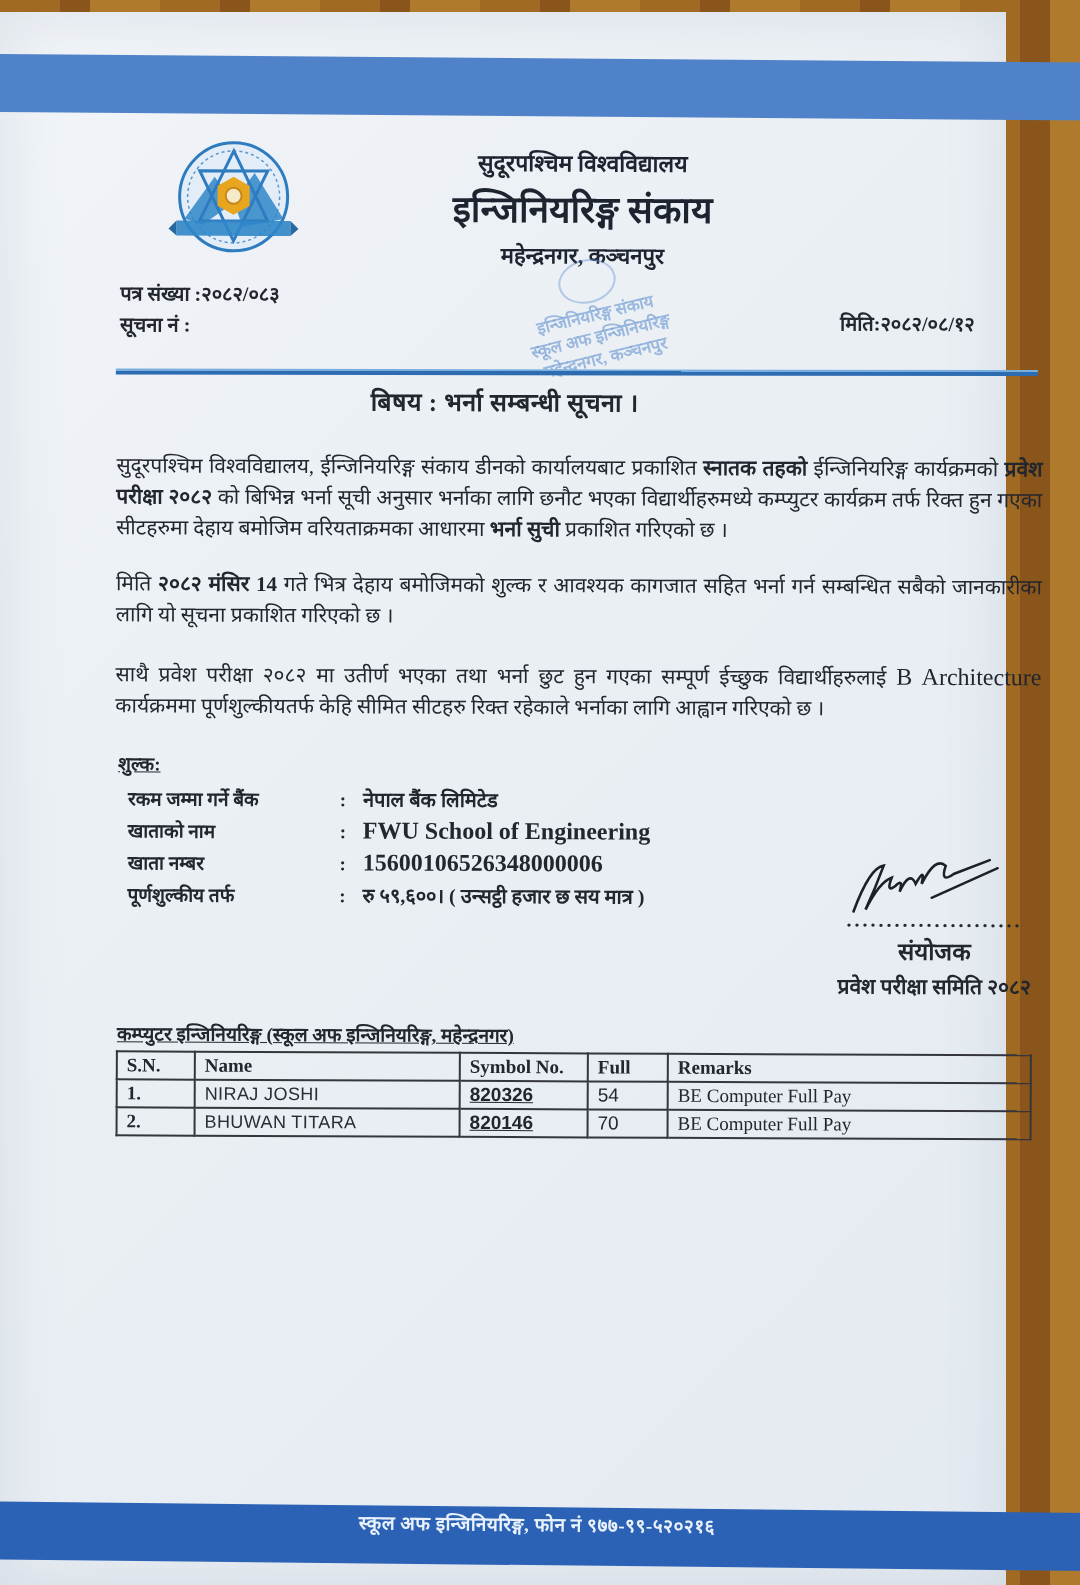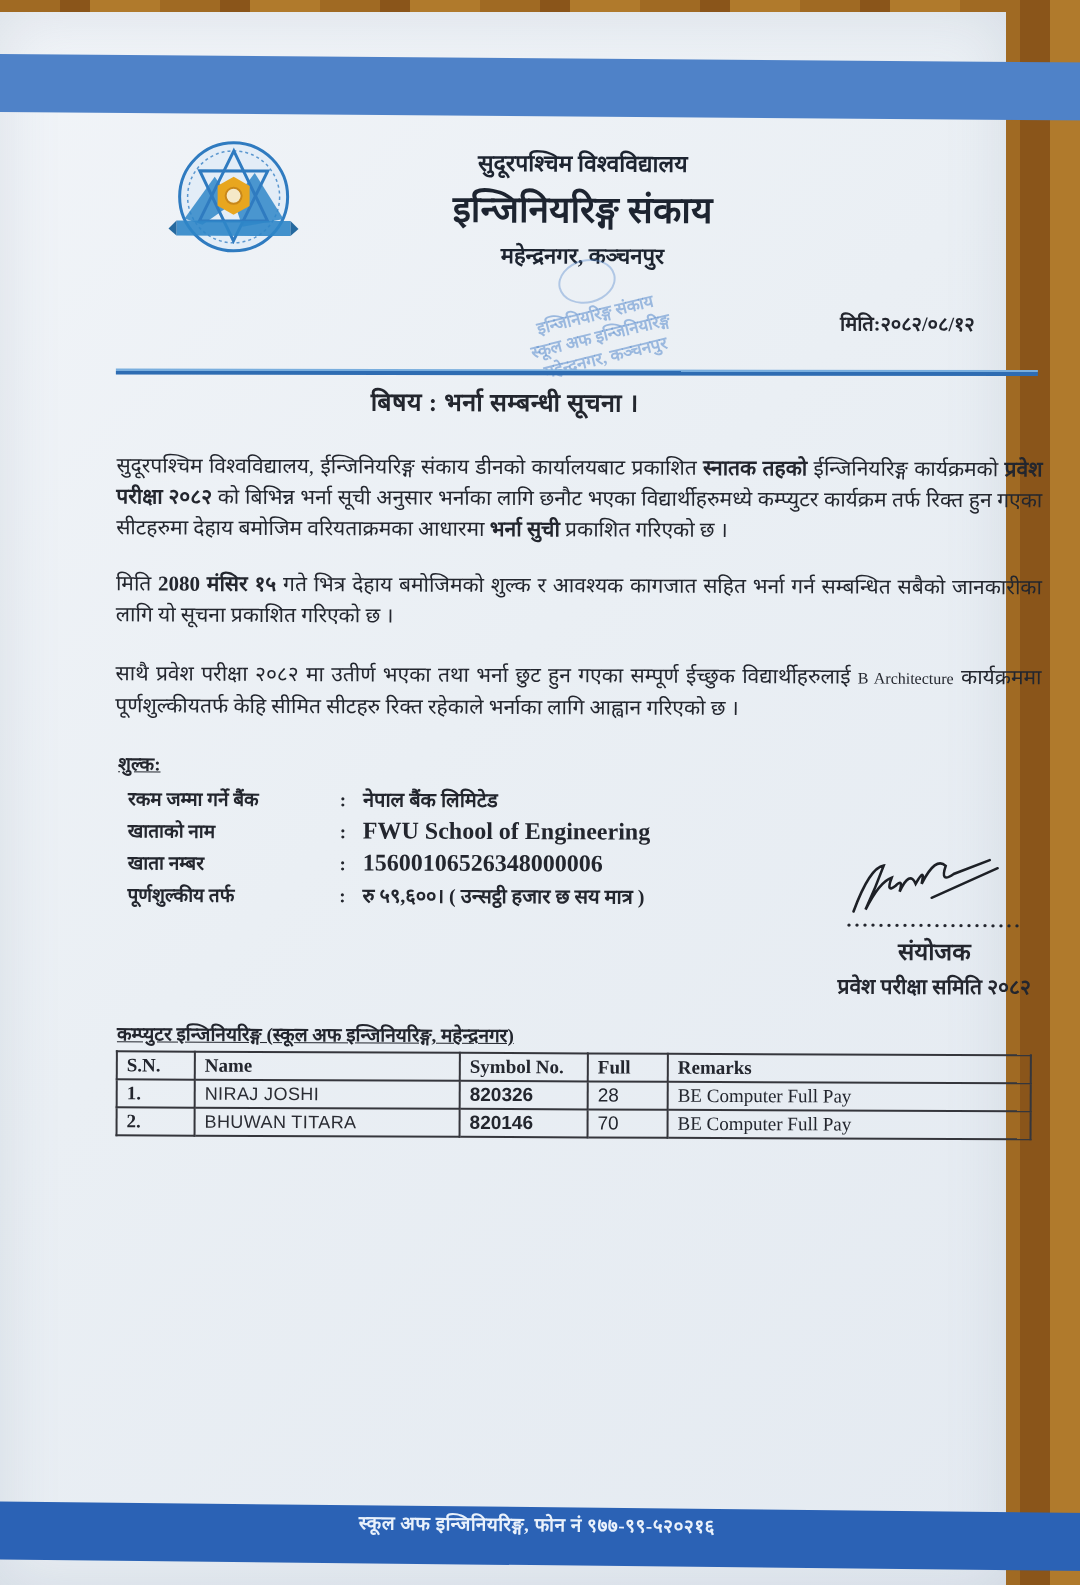--- a/index.html
+++ b/index.html
@@ -35,21 +35,21 @@
   .meta-left{position:absolute;left:118px;top:268px;font-size:20px;font-weight:700;line-height:31px;}
   .meta-date{position:absolute;left:838px;top:296px;font-size:20px;font-weight:700;text-align:center;}
   .rule{position:absolute;left:114px;top:357px;width:922px;height:6px;
     background:linear-gradient(#79aede 0 2px,#2e6cb2 2px 100%);transform:rotate(-.15deg);}
   .subject{position:absolute;left:0;width:100%;top:372px;text-align:center;font-size:25px;font-weight:600;letter-spacing:.5px;}
   .para{position:absolute;left:115px;width:926px;font-size:21px;line-height:31px;text-align:justify;margin:0;}
   #p1{top:440px;}
   #p2{top:558px;}
   #p3{top:648px;}
   .para b{font-weight:700;}
-  .latin{font-size:16px;}
+  .latin{font-size:24px;}
   .fees{position:absolute;left:118px;top:740px;}
   .fees-heading{font-size:19px;font-weight:700;text-decoration:underline;margin-bottom:8px;}
   .fee-row{display:grid;grid-template-columns:205px 40px auto;align-items:baseline;margin-bottom:5px;}
   .fee-label{font-size:19px;font-weight:700;margin-left:10px;}
   .fee-colon{font-size:19px;font-weight:700;text-align:center;}
   .fee-value{font-size:20px;font-weight:600;}
   .fee-value.latin-b{font-size:24px;font-weight:700;}
   .sig-block{position:absolute;left:800px;top:840px;width:270px;text-align:center;}
   .sig-svg{display:block;margin:0 auto -8px;}
   .sig-dots{font-size:20px;font-weight:700;letter-spacing:3px;line-height:16px;}
@@ -61,21 +61,21 @@
     font-size:19px;
   }
   table.results th,table.results td{border:2px solid #35363c;padding:2px 9px;text-align:left;}
   table.results th{font-weight:700;}
   th.c-sn,td.c-sn{width:58px;}
   th.c-sn{text-align:left;border-radius:9px;}
   td.c-sn{text-align:center;font-weight:700;}
   th.c-name{width:245px;text-align:center;}
   td.c-name{font-family:"Liberation Sans","DejaVu Sans",sans-serif;font-size:18px;letter-spacing:.4px;color:#2a2c33;}
   th.c-sym,td.c-sym{width:108px;margin-top:27px;}
-  td.c-sym{font-family:"Liberation Sans","DejaVu Sans",sans-serif;font-weight:700;}
+  td.c-sym{font-family:"Liberation Sans","DejaVu Sans",sans-serif;font-weight:700;text-decoration:underline;}
   th.c-score,td.c-score{width:60px;}
   td.c-score{font-family:"Liberation Sans","DejaVu Sans",sans-serif;}
 </style>
 </head>
 <body>
 
 <div class="paper">
   <div class="sheet">
 
     <div class="band-top"></div>
@@ -100,30 +100,34 @@
       <div class="hdr-addr">महेन्द्रनगर, कञ्चनपुर</div>
     </div>
 
     <div class="stamp">
       <div class="stamp-ring"></div>
       <div>इन्जिनियरिङ्ग संकाय</div>
       <div>स्कूल अफ इन्जिनियरिङ्ग</div>
       <div>महेन्द्रनगर, कञ्चनपुर</div>
     </div>
 
+    <div class="meta-left">
+      <div>पत्र संख्या :२०८२/०८३</div>
+      <div>सूचना नं :</div>
+    </div>
 
     <div class="meta-date">मिति:२०८२/०८/१२</div>
 
     <div class="rule"></div>
 
     <div class="subject">बिषय : भर्ना सम्बन्धी सूचना ।</div>
 
     <p class="para" id="p1"><span>सुदूरपश्चिम विश्वविद्यालय, ईन्जिनियरिङ्ग संकाय डीनको कार्यालयबाट प्रकाशित </span><b>स्नातक तहको</b><span> ईन्जिनियरिङ्ग कार्यक्रमको </span><b>प्रवेश परीक्षा २०८२</b><span> को बिभिन्न भर्ना सूची अनुसार भर्नाका लागि छनौट भएका विद्यार्थीहरुमध्ये कम्प्युटर कार्यक्रम तर्फ रिक्त हुन गएका सीटहरुमा देहाय बमोजिम वरियताक्रमका आधारमा </span><b>भर्ना सुची</b><span> प्रकाशित गरिएको छ ।</span></p>
 
-    <p class="para" id="p2"><span>मिति </span><b>2080 मंसिर १५</b><span> गते भित्र देहाय बमोजिमको शुल्क र आवश्यक कागजात सहित भर्ना गर्न सम्बन्धित सबैको जानकारीका लागि यो सूचना प्रकाशित गरिएको छ ।</span></p>
+    <p class="para" id="p2"><span>मिति </span><b>२०८२ मंसिर 14</b><span> गते भित्र देहाय बमोजिमको शुल्क र आवश्यक कागजात सहित भर्ना गर्न सम्बन्धित सबैको जानकारीका लागि यो सूचना प्रकाशित गरिएको छ ।</span></p>
 
     <p class="para" id="p3"><span>साथै प्रवेश परीक्षा २०८२ मा उतीर्ण भएका तथा भर्ना छुट हुन गएका सम्पूर्ण ईच्छुक विद्यार्थीहरुलाई </span><span class="latin">B Architecture</span><span> कार्यक्रममा पूर्णशुल्कीयतर्फ केहि सीमित सीटहरु रिक्त रहेकाले भर्नाका लागि आह्वान गरिएको छ ।</span></p>
 
     <div class="fees">
       <div class="fees-heading">शुल्क:</div>
       <div class="fee-row">
         <span class="fee-label">रकम जम्मा गर्ने बैंक</span>
         <span class="fee-colon">:</span>
         <span class="fee-value">नेपाल बैंक लिमिटेड</span>
       </div>
@@ -164,21 +168,21 @@
           <th class="c-sym">Symbol No.</th>
           <th class="c-score">Full</th>
           <th class="c-remarks">Remarks</th>
         </tr>
       </thead>
       <tbody>
         <tr>
           <td class="c-sn">1.</td>
           <td class="c-name">NIRAJ JOSHI</td>
           <td class="c-sym">820326</td>
-          <td class="c-score">28</td>
+          <td class="c-score">54</td>
           <td class="c-remarks">BE Computer Full Pay</td>
         </tr>
         <tr>
           <td class="c-sn">2.</td>
           <td class="c-name">BHUWAN TITARA</td>
           <td class="c-sym">820146</td>
           <td class="c-score">70</td>
           <td class="c-remarks">BE Computer Full Pay</td>
         </tr>
       </tbody>

